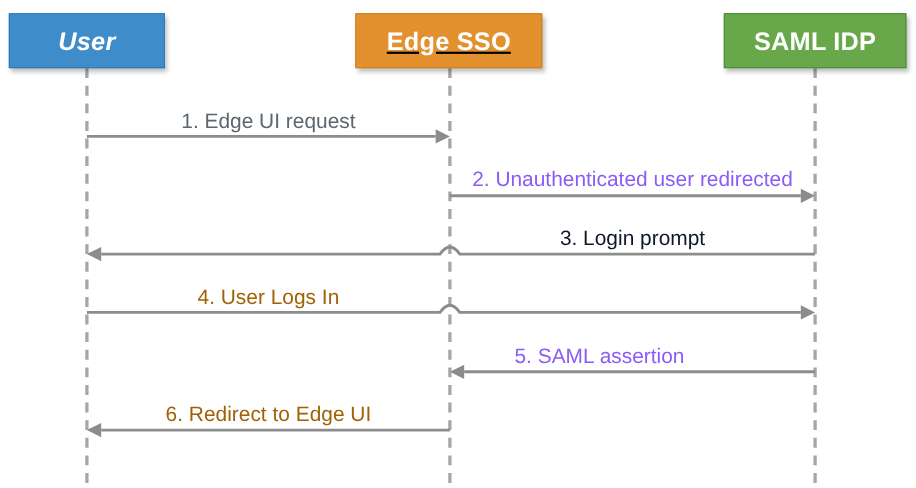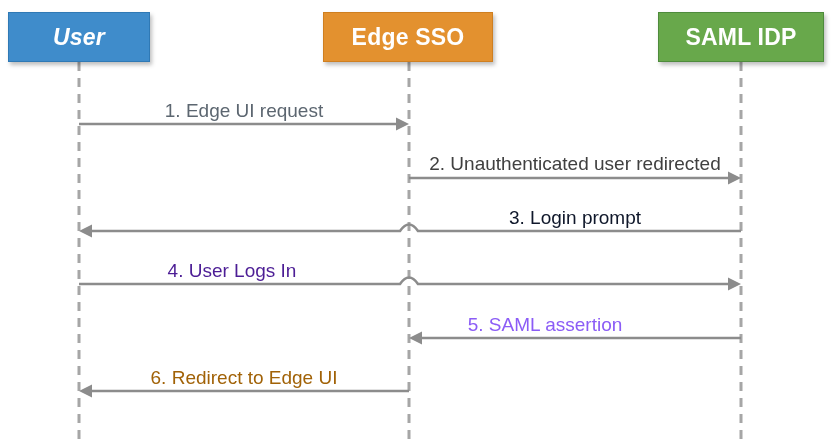--- a/index.html
+++ b/index.html
@@ -78,29 +78,29 @@
         <polygon points="409,338 422,331.5 422,344.5" fill="#8c8c8c"></polygon>
         <path d="M 409 391 L 92 391" fill="none" stroke="#8c8c8c" stroke-width="2.6"></path>
         <polygon points="79,391 92,384.5 92,397.5" fill="#8c8c8c"></polygon>
       </g>
   </svg>
 
   <div id="actors-layer">
       <div class="actor-box" style="left: 8px; top: 12px; width: 142px; height: 50px; background: rgb(63, 140, 203); border-color: rgb(47, 121, 181); font-style: italic;">
         <span class="actor-label" style="color: rgb(255, 255, 255);">User</span>
       </div>
-      <div class="actor-box" style="left: 323px; top: 12px; width: 170px; height: 50px; background: rgb(227, 145, 47); border-color: rgb(207, 127, 32);">
+      <div class="actor-box" style="left: 323px; top: 12px; width: 170px; height: 50px; background: rgb(227, 145, 47); border-color: rgb(207, 127, 32); text-decoration: underline;">
         <span class="actor-label" style="color: rgb(255, 255, 255);">Edge SSO</span>
       </div>
       <div class="actor-box" style="left: 658px; top: 12px; width: 166px; height: 50px; border-color: rgb(78, 139, 60); background: rgb(104, 168, 75);">
         <span class="actor-label" style="color: rgb(255, 255, 255);">SAML IDP</span>
       </div>
     </div>
   <div id="labels-layer">
       <div class="msg-label" style="left: 244px; top: 101px; color: rgb(92, 102, 112);">1. Edge UI request</div>
-      <div class="msg-label" style="left: 575px; top: 154px; color: #404040;">2. Unauthenticated user redirected</div>
+      <div class="msg-label" style="left: 575px; top: 154px; color: #8b5cf6;">2. Unauthenticated user redirected</div>
       <div class="msg-label" style="left: 575px; top: 208px; color: #0f172a;">3. Login prompt</div>
-      <div class="msg-label" style="left: 232px; top: 261px; color: #4c1d95;">4. User Logs In</div>
+      <div class="msg-label" style="left: 244px; top: 261px; color: #a16207;">4. User Logs In</div>
       <div class="msg-label" style="left: 545px; top: 315px; color: #8b5cf6;">5. SAML assertion</div>
       <div class="msg-label" style="left: 244px; top: 368px; color: #a16207;">6. Redirect to Edge UI</div>
     </div>
 
 </div>
 
 </body></html>

